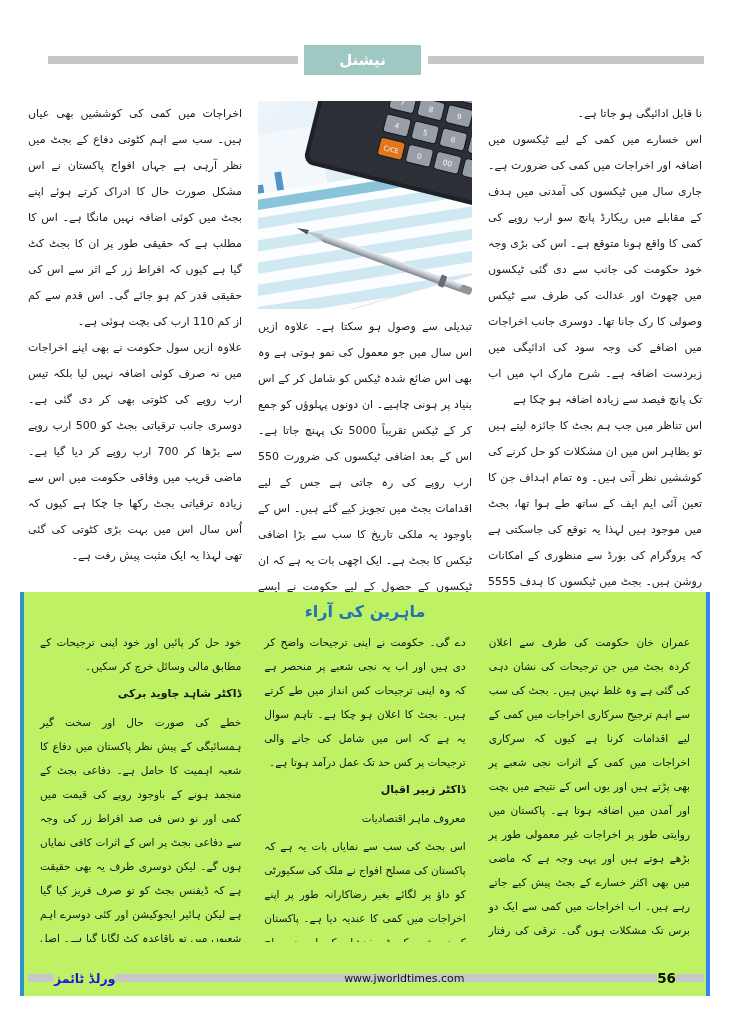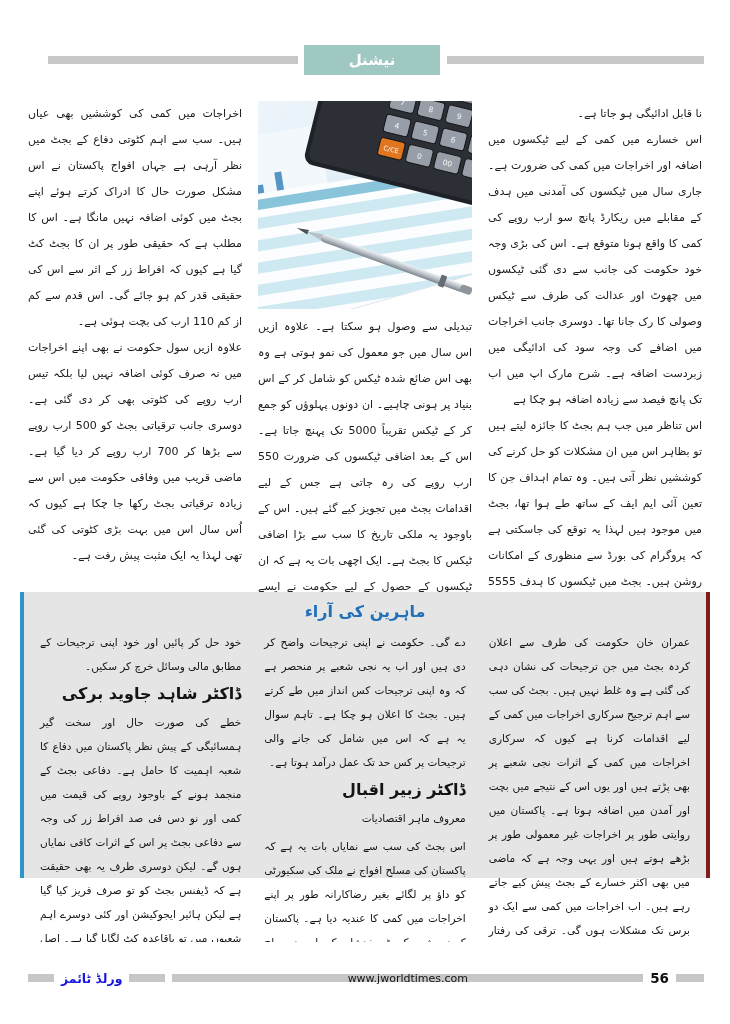--- a/index.html
+++ b/index.html
@@ -3,46 +3,46 @@
 <meta charset="utf-8">
 <style>
   html,body{margin:0;padding:0;background:#ededed;}
   .page{position:relative;width:730px;height:1024px;margin:0 auto;background:#ffffff;
         overflow:hidden;font-family:"DejaVu Sans",sans-serif;box-shadow:0 0 6px rgba(0,0,0,.3);}
 
   
   .header{position:absolute;top:44px;left:28px;right:26px;height:32px;display:flex;align-items:center;}
   .hbar{height:8px;background:#c7c7c7;}
   .hbar-left{width:250px;margin-left:20px;}
-  .section-label{width:136px;height:30px;margin-left:6px;margin-right:7px;background:#9fc8c2;
+  .section-label{width:117px;height:30px;margin-left:6px;margin-right:7px;background:#9fc8c2;
         color:#ffffff;font-weight:bold;font-size:15px;display:flex;align-items:center;justify-content:center;direction:rtl;}
   .hbar-right{flex:1;}
 
   
   .main{position:absolute;top:101px;left:28px;width:674px;height:498px;display:flex;direction:rtl;gap:16px;}
   .col{width:214px;height:498px;overflow:hidden;direction:rtl;font-size:11px;line-height:26px;
        color:#1b1b1b;text-align:justify;}
   .col p{margin:0;}
 
   
   .photo{width:214px;height:208px;margin-bottom:5px;direction:ltr;overflow:hidden;background:#e7f0f8;}
   .photo svg{display:block;}
 
   
-  .experts{position:absolute;top:592px;left:20px;width:690px;height:286px;background:#e5e5e5;
-           border-left:4px solid #2e95c8;border-right:4px solid #7f1d1d;box-sizing:border-box;}
+  .experts{position:absolute;top:592px;left:20px;width:690px;height:404px;background:#bef264;
+           border-left:4px solid #2e95c8;border-right:4px solid #3b82f6;box-sizing:border-box;}
   .experts-title{margin:10px 0 5px;text-align:center;color:#2170b8;font-size:16px;font-weight:bold;direction:rtl;}
   .ecols{display:flex;direction:rtl;gap:15px;padding:0 12px;height:316px;overflow:hidden;}
   .ecol{flex:1;overflow:hidden;direction:rtl;font-size:10.5px;line-height:24px;color:#141414;text-align:justify;}
   .ecol p{margin:4px;}
-  .author{font-weight:bold;font-size:16px;margin:7px 0 3px;}
+  .author{font-weight:bold;font-size:11px;margin:7px 0 3px;}
   .role{margin:0 0 3px;}
 
   
-  .footer{position:absolute;top:969px;left:28px;width:676px;height:18px;display:flex;align-items:center;gap:7px;}
+  .footer{position:absolute;top:969px;left:28px;width:676px;height:18px;display:flex;align-items:center;}
   .fbar{height:8px;background:#c7c7c7;}
   .fbar-a{width:26px;}
   .fbar-b{width:36px;}
   .fbar-c{width:28px;}
   .brand{color:#1717df;font-weight:bold;font-size:12.5px;direction:rtl;white-space:nowrap;}
   .urlwrap{flex:1;position:relative;height:18px;display:flex;align-items:center;justify-content:center;}
   .urlwrap:before{content:"";position:absolute;left:0;right:0;top:5px;height:8px;background:#c7c7c7;}
   .url{position:relative;font-size:11px;color:#111;}
   .pagenum{font-weight:bold;font-size:13.5px;color:#111;text-align:center;}
 </style>

